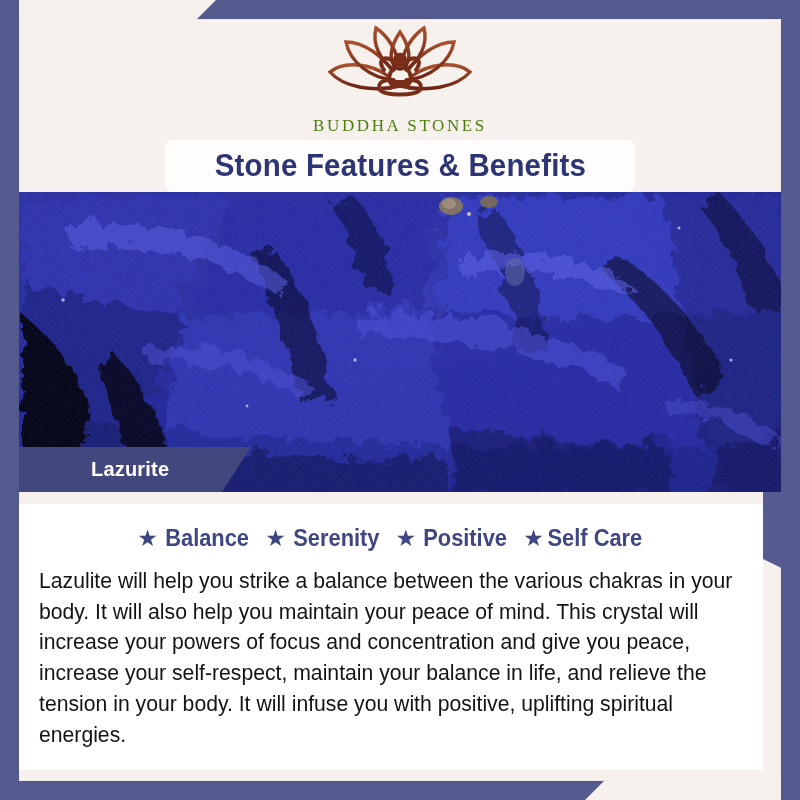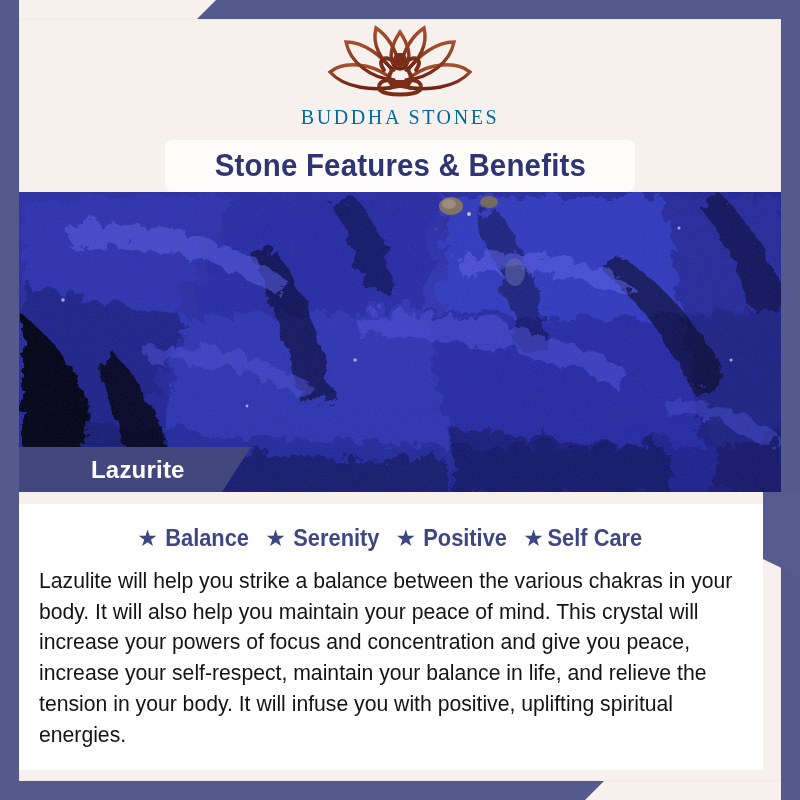--- a/index.html
+++ b/index.html
@@ -62,25 +62,25 @@
     flex-direction: column;
     align-items: center;
     justify-content: flex-start;
   }
   .logo-mark {
     width: 172px;
     height: 84px;
     display: block;
   }
   .logo-word {
-    margin-top: 2px;
+    margin-top: 12px;
     font-family: "Liberation Serif", serif;
-    font-size: 20px;
+    font-size: 17px;
     letter-spacing: 2.6px;
-    color: #0369a1;
+    color: #4d7c0f;
     font-weight: 400;
   }
 
   
   .title-banner {
     position: absolute;
     left: 165px;
     top: 140px;
     width: 470px;
     height: 52px;
@@ -121,21 +121,21 @@
     width: 232px;
     height: 45px;
     background: #42477e;
     clip-path: polygon(0 0, 232px 0, 203px 45px, 0 45px);
     z-index: 3;
     display: flex;
     align-items: center;
   }
   .stone-name-text {
     color: #ffffff;
-    font-size: 24px;
+    font-size: 20px;
     font-weight: bold;
     margin-left: 72px;
     letter-spacing: 0.2px;
   }
 
   
   .right-tab {
     position: absolute;
     left: 763px;
     top: 492px;

